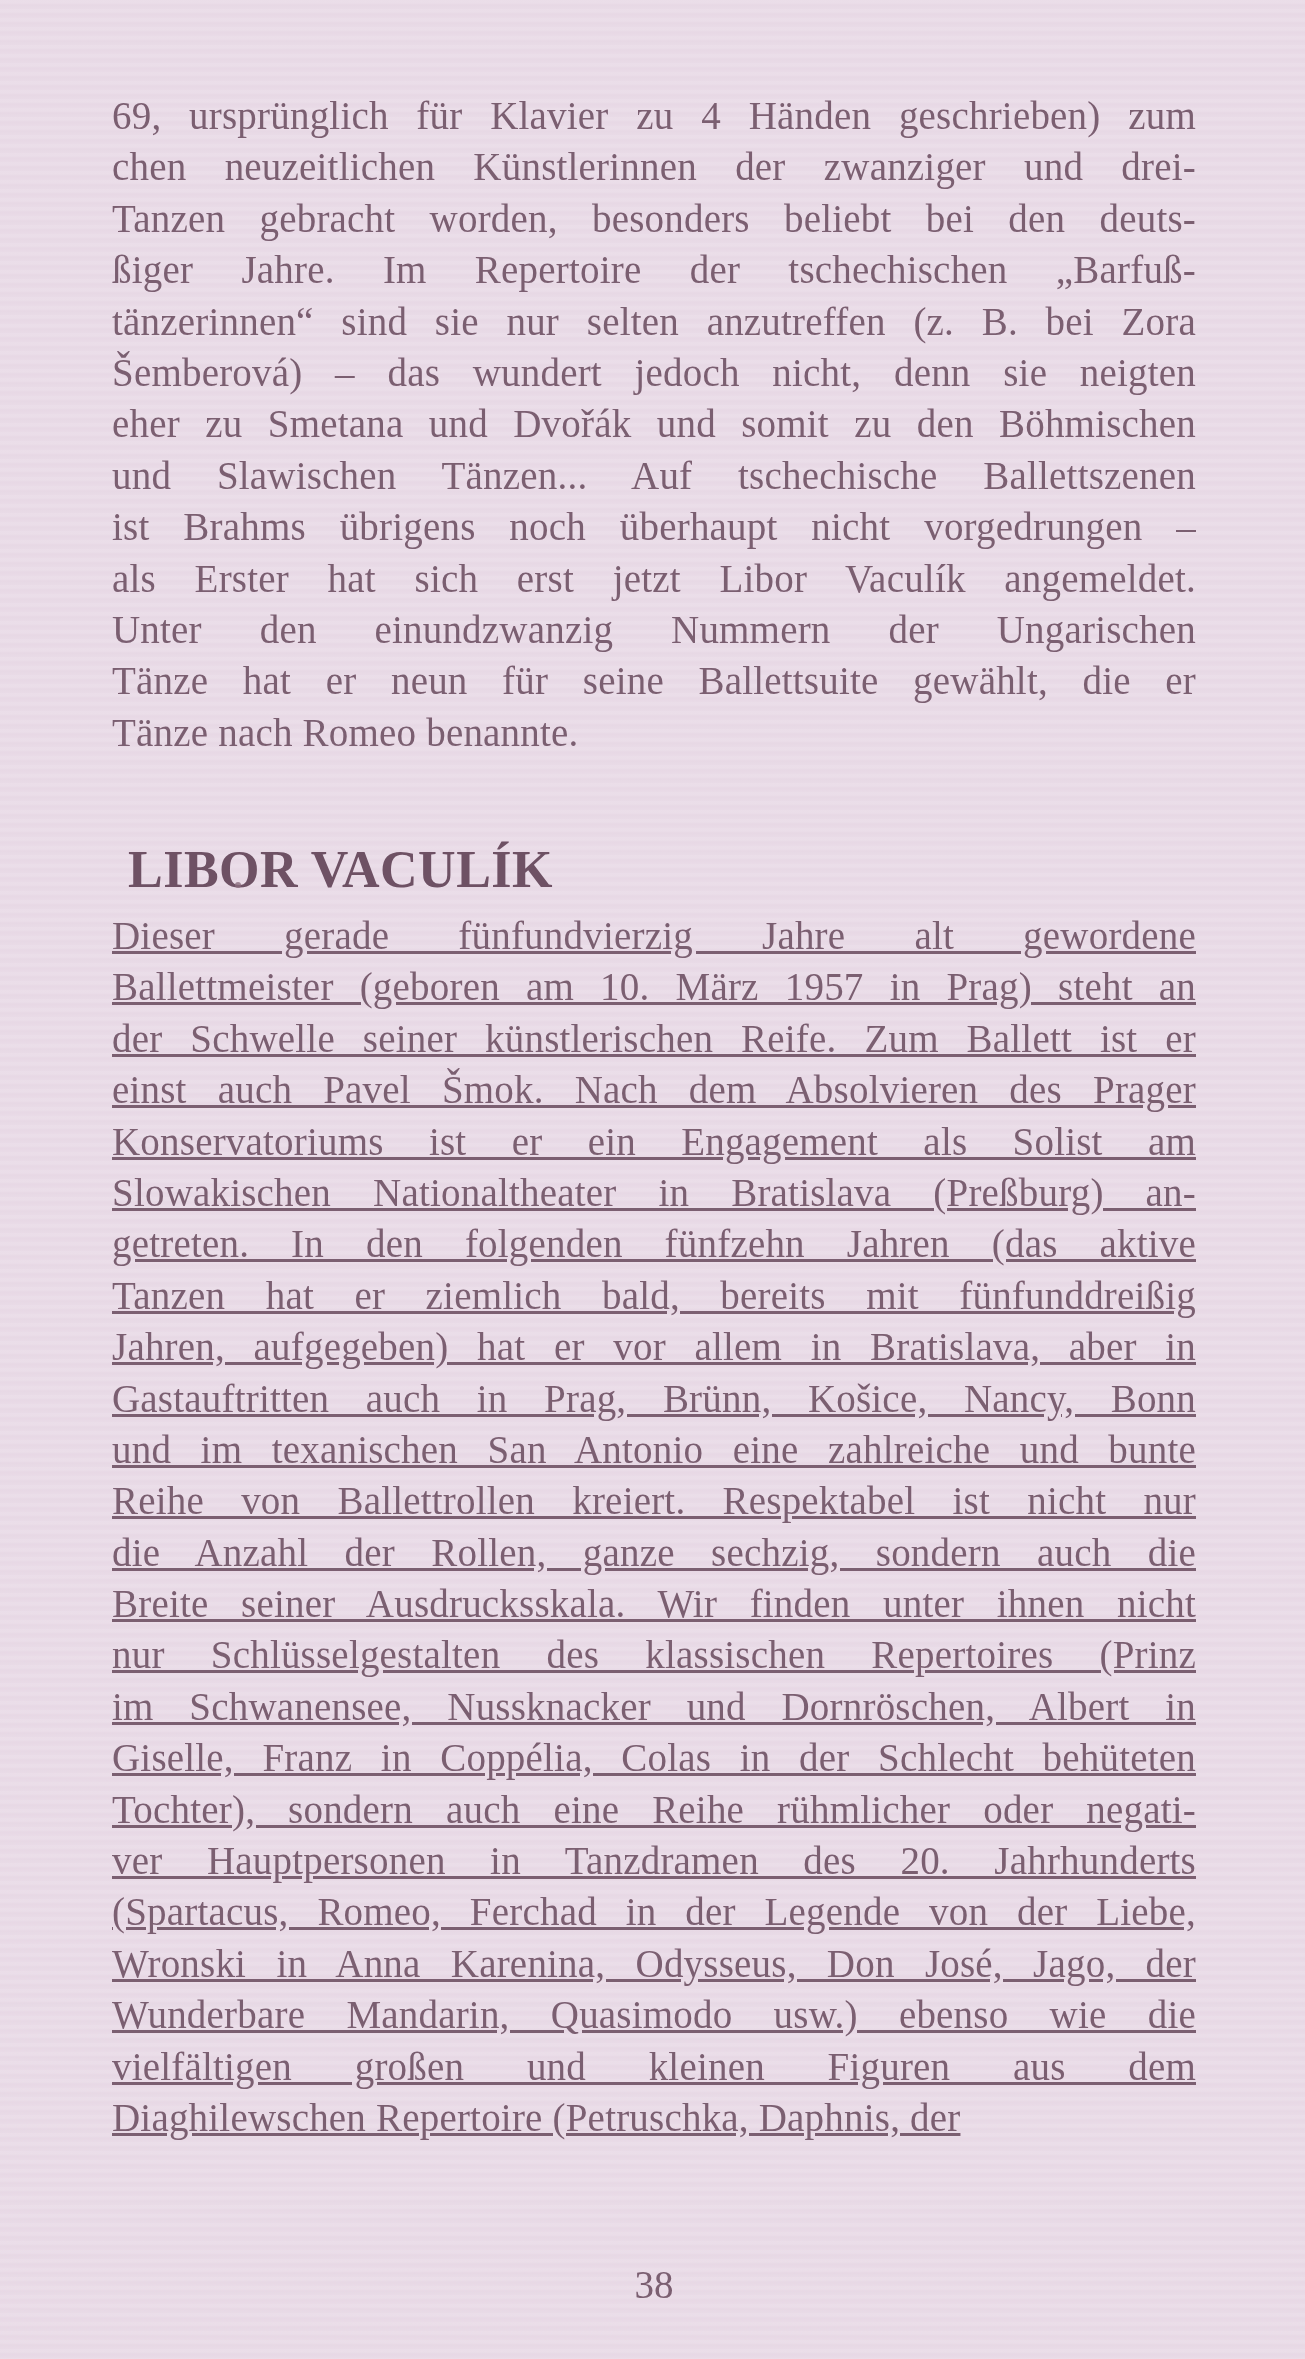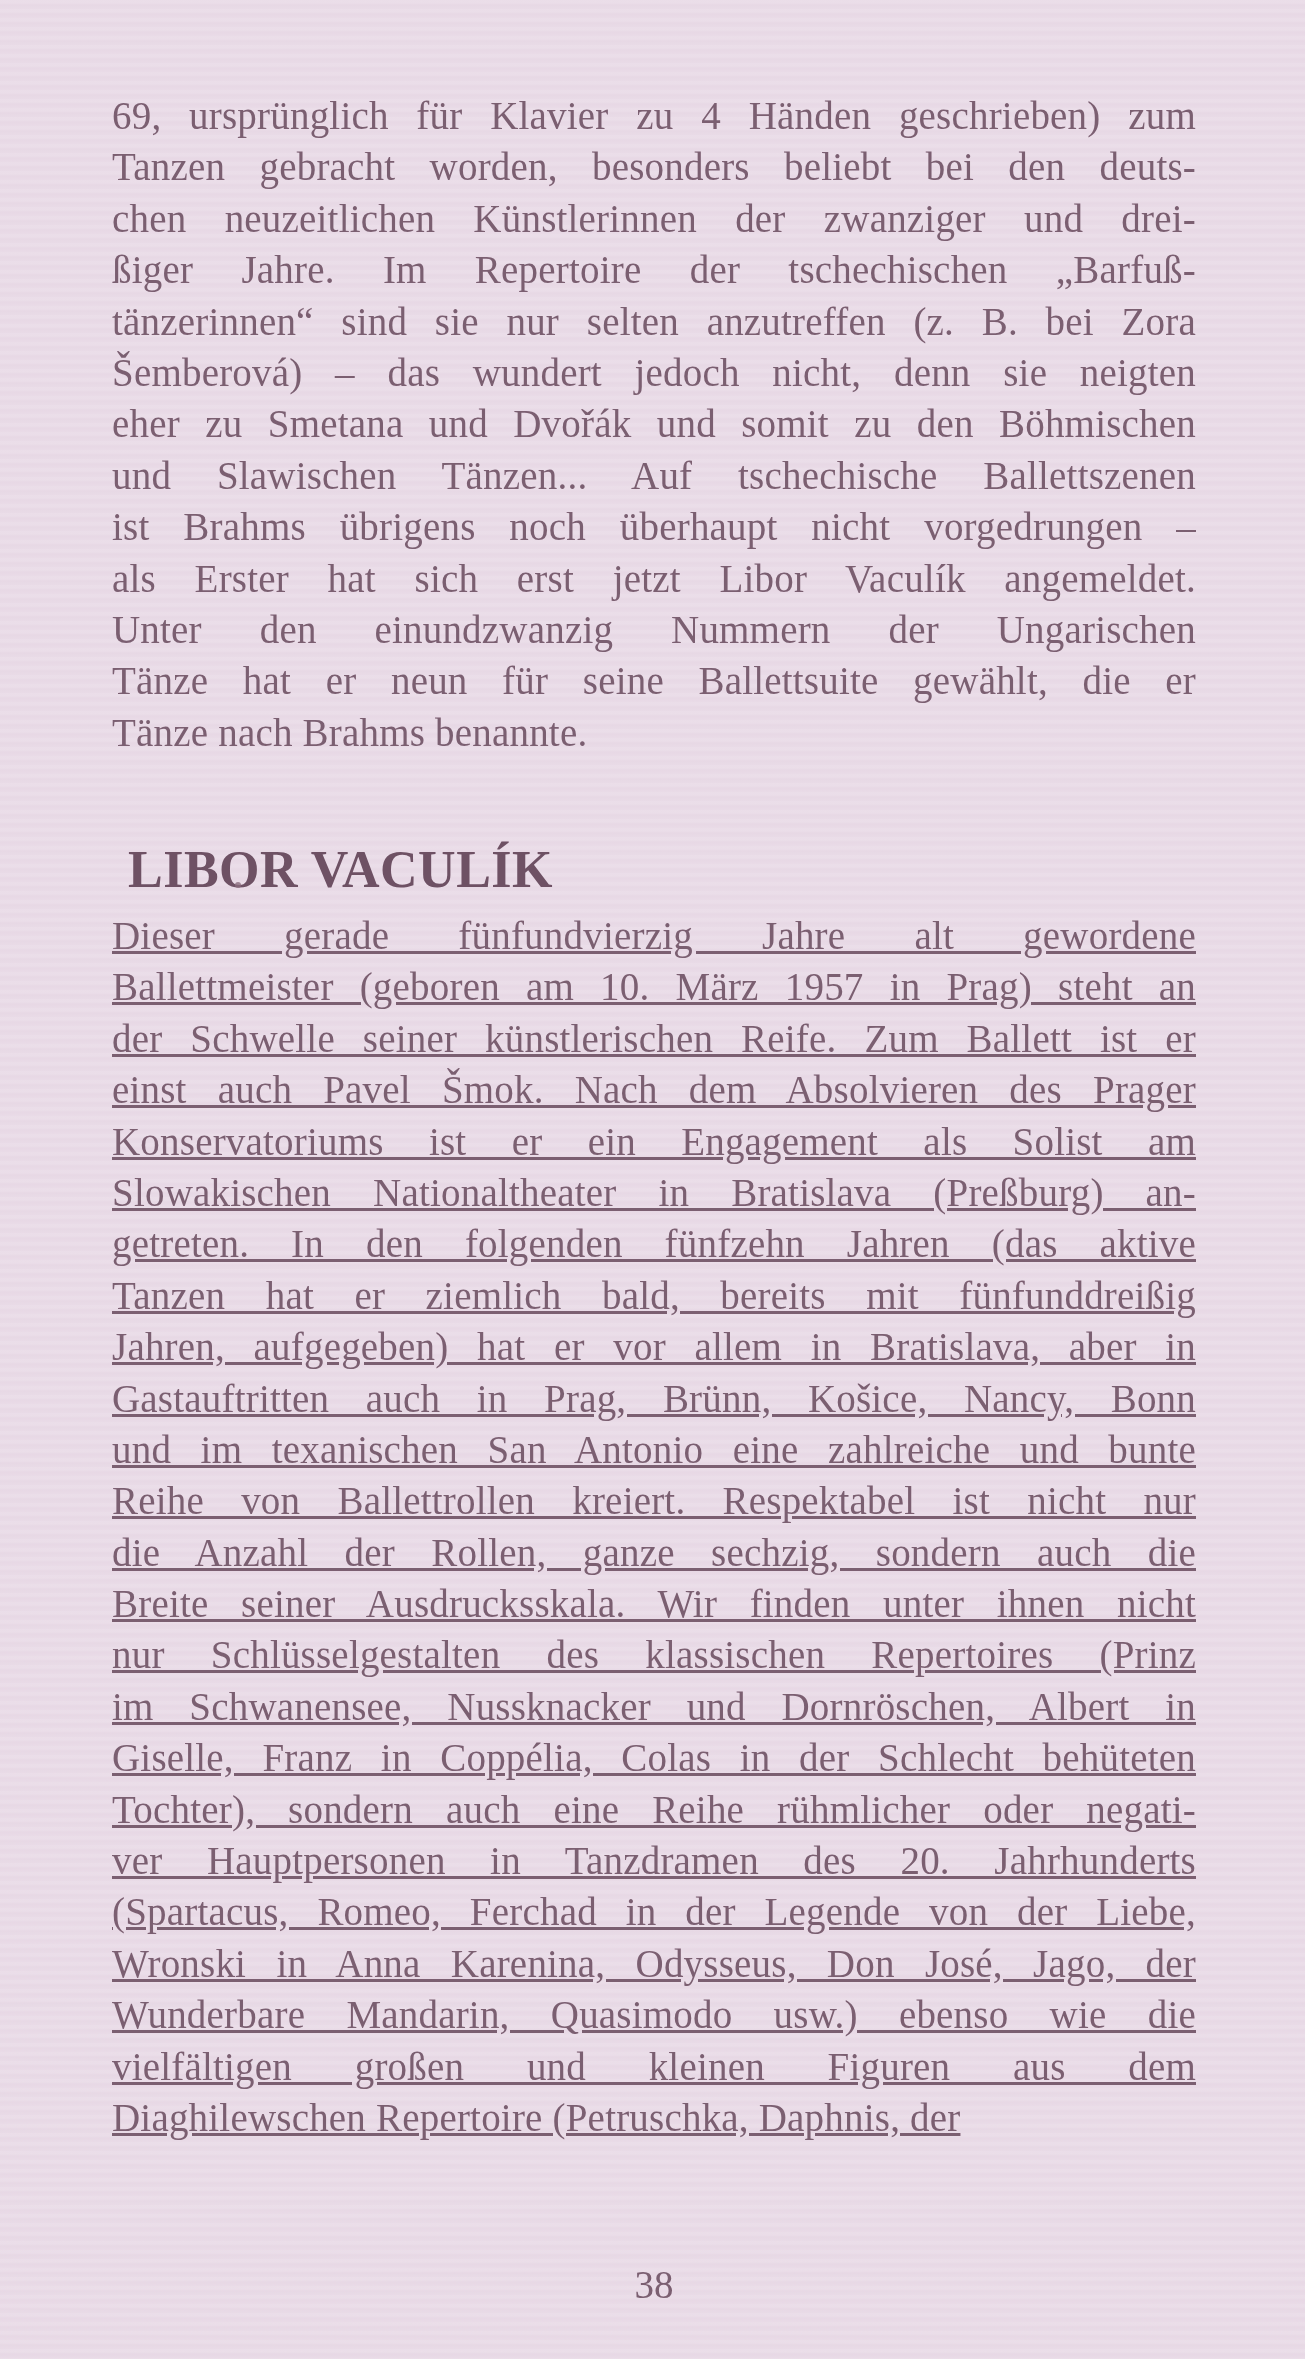--- a/index.html
+++ b/index.html
@@ -75,32 +75,32 @@
     opacity: 0.8;
   }
 </style>
 </head>
 <body>
 
 <div class="page">
 
   <div class="textblock para1">
       <div class="text-line">69, ursprünglich für Klavier zu 4 Händen geschrieben) zum</div>
+      <div class="text-line">chen neuzeitlichen Künstlerinnen der zwanziger und drei-</div>
       <div class="text-line">Tanzen gebracht worden, besonders beliebt bei den deuts-</div>
-      <div class="text-line">chen neuzeitlichen Künstlerinnen der zwanziger und drei-</div>
       <div class="text-line">ßiger Jahre. Im Repertoire der tschechischen „Barfuß-</div>
       <div class="text-line">tänzerinnen“ sind sie nur selten anzutreffen (z. B. bei Zora</div>
       <div class="text-line">Šemberová) – das wundert jedoch nicht, denn sie neigten</div>
       <div class="text-line">eher zu Smetana und Dvořák und somit zu den Böhmischen</div>
       <div class="text-line">und Slawischen Tänzen... Auf tschechische Ballettszenen</div>
       <div class="text-line">ist Brahms übrigens noch überhaupt nicht vorgedrungen –</div>
       <div class="text-line">als Erster hat sich erst jetzt Libor Vaculík angemeldet.</div>
       <div class="text-line">Unter den einundzwanzig Nummern der Ungarischen</div>
       <div class="text-line">Tänze hat er neun für seine Ballettsuite gewählt, die er</div>
-      <div class="text-line last">Tänze nach Brahms benannte.</div>
+      <div class="text-line last">Tänze nach Romeo benannte.</div>
     </div>
 
   <h2 class="heading">LIBOR VACULÍK</h2>
 
   <div class="ink-speck"></div>
 
   <div class="textblock para2">
       <div class="text-line">Dieser gerade fünfundvierzig Jahre alt gewordene</div>
       <div class="text-line">Ballettmeister (geboren am 10. März 1957 in Prag) steht an</div>
       <div class="text-line">der Schwelle seiner künstlerischen Reife. Zum Ballett ist er</div>

